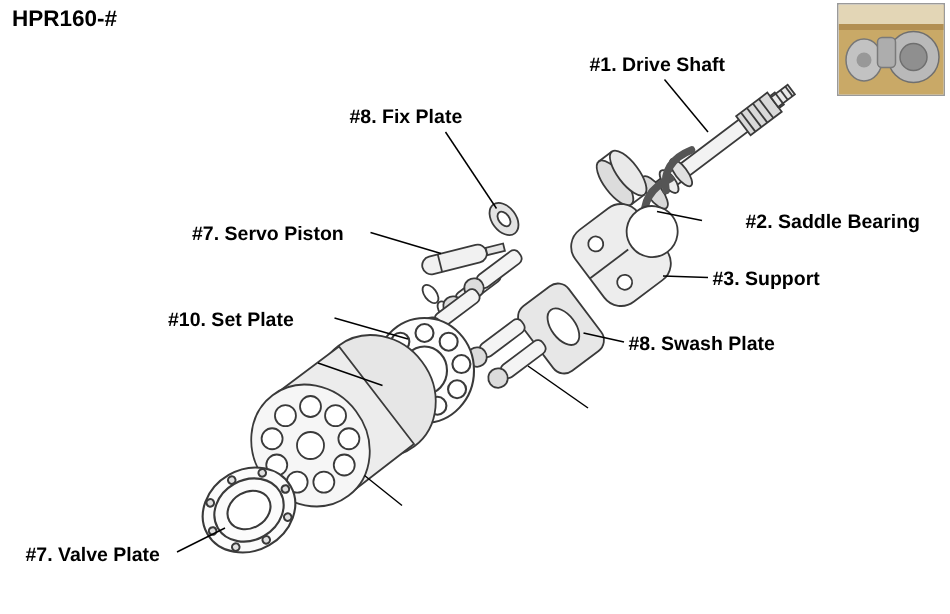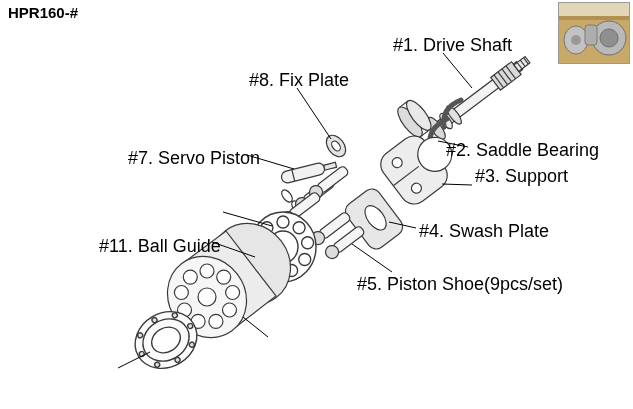--- a/index.html
+++ b/index.html
@@ -16,22 +16,22 @@
     position: absolute;
     left: 8px;
     top: 4px;
     font-size: 15px;
     font-weight: bold;
     color: #000;
     white-space: nowrap;
   }
   .lbl {
     position: absolute;
-    font-size: 18px;
-    font-weight: normal;
+    font-size: 13px;
+    font-weight: bold;
     color: #000;
     white-space: nowrap;
   }
   svg.diagram { position: absolute; left: 0; top: 0; }
   #thumb {
     position: absolute;
     right: 3px;
     top: 2px;
     width: 72px;
     height: 62px;
@@ -190,27 +190,27 @@
         <line x1="247" y1="155" x2="294" y2="169"></line>
         <line x1="223" y1="212" x2="272" y2="226"></line>
         <line x1="212" y1="242" x2="255" y2="257"></line>
       </g>
     </g>
   </svg>
 
   <div id="title">HPR160-#</div>
 
   <div class="lbl" style="left:393px; top:35px;">#1. Drive Shaft</div>
-  <div class="lbl" style="left:446px; top:140px;">#2. Saddle Bearing</div>
-  <div class="lbl" style="left:475px; top:166px;">#3. Support</div>
-  <div class="lbl" style="left:419px; top:221px;">#4. Swash Plate</div>
-  <div class="lbl" style="left:357px; top:274px;">#5. Piston Shoe(9pcs/set)</div>
-  <div class="lbl" style="left:249px; top:70px;text-align:center;">#8. Fix Plate</div>
+  <div class="lbl" style="left:497px; top:140px;">#2. Saddle Bearing</div>
+  <div class="lbl" style="left:475px; top:178px;">#3. Support</div>
+  <div class="lbl" style="left:419px; top:221px;">#8. Swash Plate</div>
+  <div class="lbl" style="left:17px;  top:362px;">#7. Valve Plate</div>
+  <div class="lbl" style="left:233px; top:70px;text-align:center;">#8. Fix Plate</div>
   <div class="lbl" style="left:128px; top:148px;">#7. Servo Piston</div>
-  <div class="lbl" style="left:99px;  top:236px;">#11. Ball Guide</div>
+  <div class="lbl" style="left:112px; top:205px;">#10. Set Plate</div>
 
   <div id="thumb">
     <svg width="72" height="62" viewBox="0 0 72 62">
       <rect width="72" height="62" fill="#c9a967"></rect>
       <rect width="72" height="13" fill="#e3d6b6"></rect>
       <rect y="13" width="72" height="4" fill="#b28f52"></rect>
       <circle cx="50" cy="35" r="17" fill="#b9b9b9" stroke="#6f6f6f"></circle>
       <circle cx="50" cy="35" r="9" fill="#8f8f8f" stroke="#6f6f6f"></circle>
       <ellipse cx="17" cy="37" rx="12" ry="14" fill="#c2c2c2" stroke="#777"></ellipse>
       <circle cx="17" cy="37" r="5" fill="#989898"></circle>

